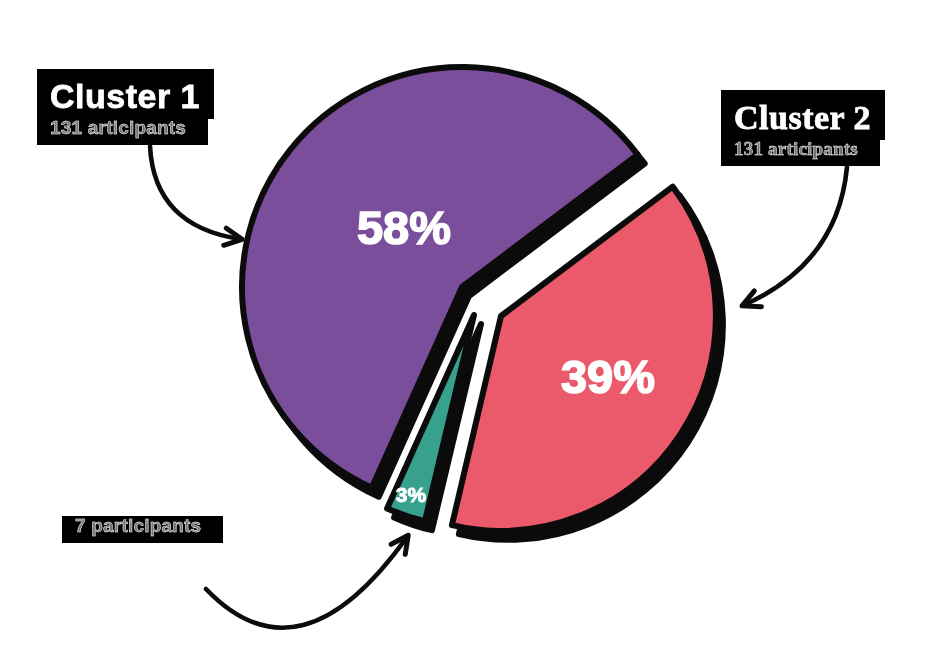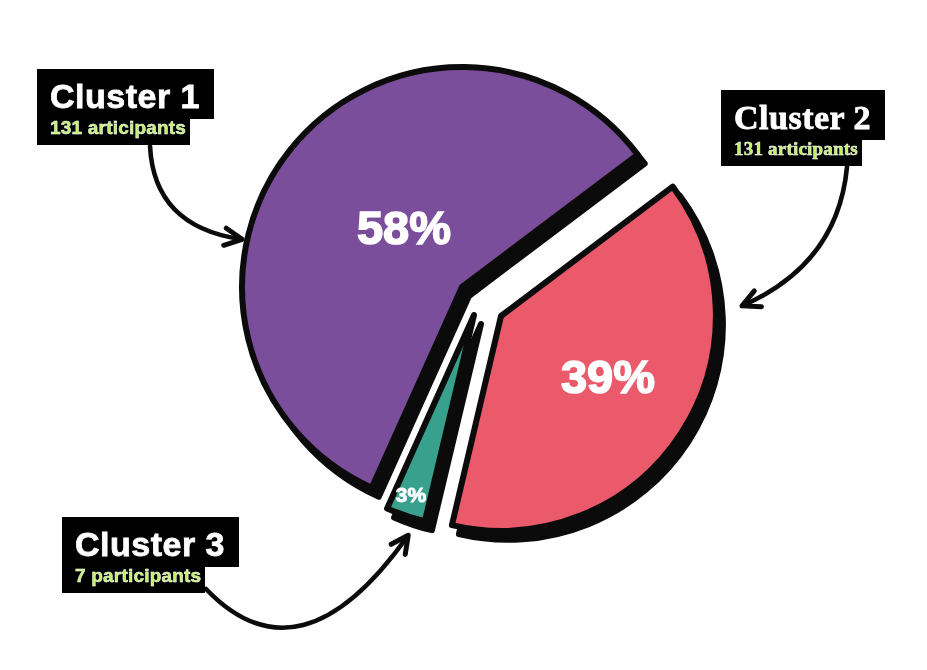--- a/index.html
+++ b/index.html
@@ -9,23 +9,23 @@
   }
   .stage svg{position:absolute;left:0;top:0;}
   .tag{position:absolute;z-index:5;}
   .tag .title{
     background:#000;color:#fff;width:fit-content;
     font-size:34px;font-weight:bold;line-height:1.15;
     padding:8px 14px 3px 13px;letter-spacing:0.5px;
     -webkit-text-stroke:0.8px #fff;
   }
   .tag .sub{
-    background:#000;color:#bef264;width:fit-content;
+    background:#000;color:#737373;width:fit-content;
     font-size:19px;font-weight:bold;line-height:1.05;
-    padding:0 4px 7px 13px;margin-top:-1px;letter-spacing:0.2px;
+    padding:0 22px 7px 13px;margin-top:-1px;letter-spacing:0.2px;
     -webkit-text-stroke:0.5px #fff;
   }
   .pct{
     font-weight:bold;
     paint-order:stroke;
   }
 </style>
 </head>
 <body>
 
@@ -65,17 +65,16 @@
     <div class="title">Cluster 1</div>
     <div class="sub">131 articipants</div>
   </div>
 
   <div class="tag" style="left:721px;top:90px;font-family:Liberation Serif, serif;">
     <div class="title">Cluster 2</div>
     <div class="sub">131 articipants</div>
   </div>
 
   <div class="tag" style="left:62px;top:517px;">
-    <div class="title">Cluster 3</div>
     <div class="sub">7 participants</div>
   </div>
 
 </div>
 
 </body></html>

